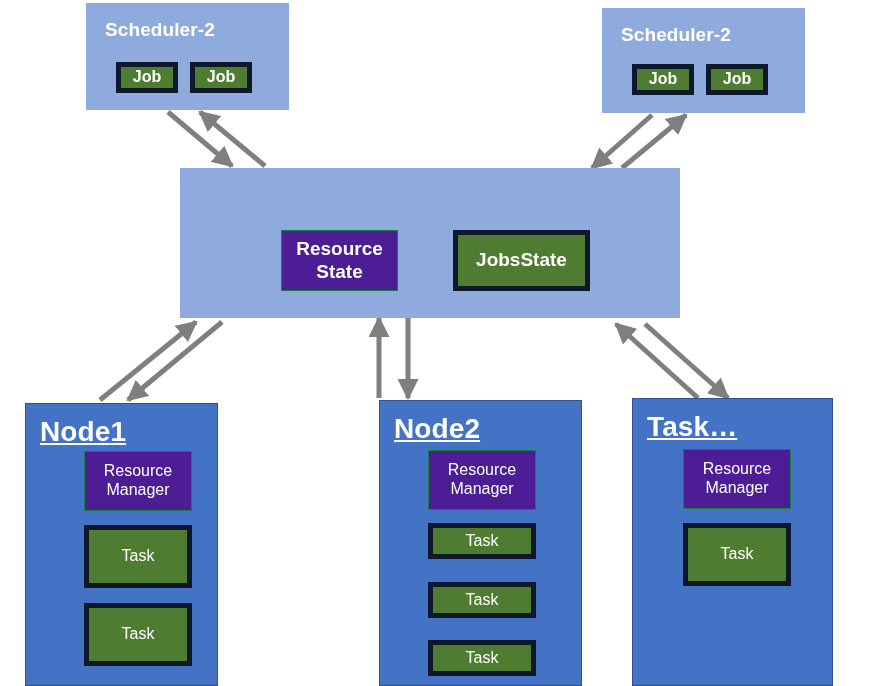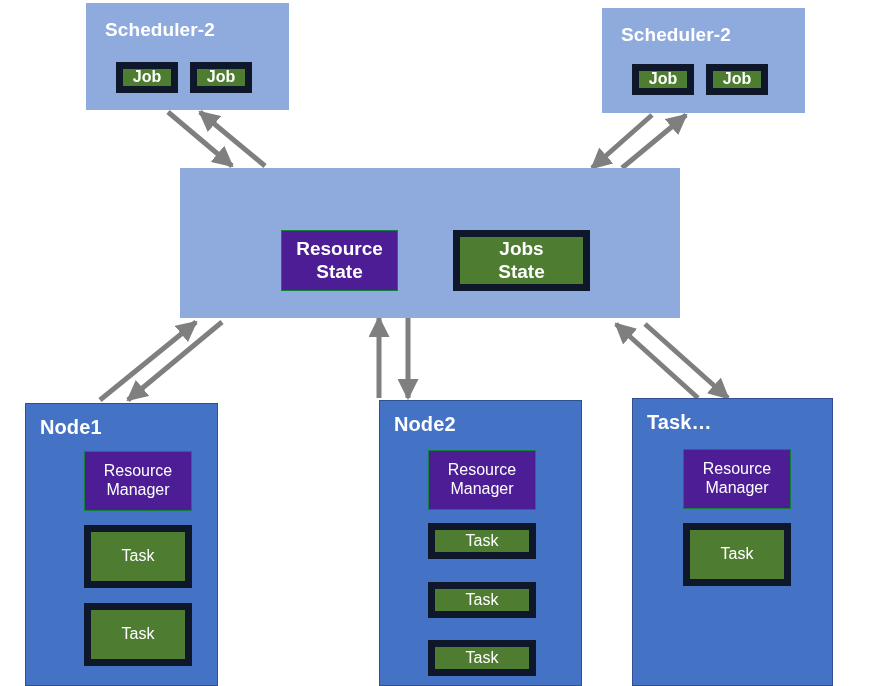--- a/index.html
+++ b/index.html
@@ -32,34 +32,34 @@
   }
   .container-title{
     position:absolute;
     color:#FFFFFF;
     font-weight:bold;
     letter-spacing:0.1px;
     white-space:nowrap;
   }
   .sched2 .container-title{font-size:19px;left:18px;top:15px;}
   .sched1 .container-title{font-size:27px;left:18px;top:12px;}
-  .node .container-title{font-size:20px;left:14px;top:12px;}
+  .node .container-title{font-size:28px;left:14px;top:12px;text-decoration:underline;}
 
   
   .chip{
     position:absolute;
     box-sizing:border-box;
     display:flex;
     align-items:center;
     justify-content:center;
     text-align:center;
     color:#FFFFFF;
     line-height:1.18;
   }
-  .chip.green{background:#4E7C31;border:7px solid #0f172a;}
+  .chip.green{background:#4E7C31;border:5px solid #0f172a;}
   .chip.orange{background:#4c1d95;border:1px solid #15803d;}
 
   .chip.job{font-size:16px;font-weight:bold;}
   .chip.state{font-size:19px;font-weight:bold;}
   .chip.rm{font-size:16px;font-weight:normal;}
   .chip.task{font-size:16px;font-weight:normal;}
 
   
   svg.arrows{
     position:absolute;
@@ -118,21 +118,21 @@
     <div class="chip green job" style="left:103px;top:55px;width:62px;height:31px;">Job</div>
   </div>
 
   <div class="box sched1" style="left:180px;top:168px;width:500px;height:150px;">
 
     <div class="chip orange state" style="left:100px;top:61px;width:117px;height:61px;flex-direction:column;">
       <span>Resource</span>
       <span>State</span>
     </div>
 
-    <div class="chip green state" style="left:272px;top:61px;width:137px;height:61px;flex-direction:column;">
+    <div class="chip green state" style="left:272px;top:61px;width:137px;height:61px;flex-direction:row;">
       <span>Jobs</span>
       <span>State</span>
     </div>
   </div>
 
   <div class="box node" style="left:25px;top:403px;width:193px;height:283px;">
     <div class="container-title">Node1</div>
 
     <div class="chip orange rm" style="left:58px;top:47px;width:108px;height:60px;flex-direction:column;">
       <span>Resource</span>

